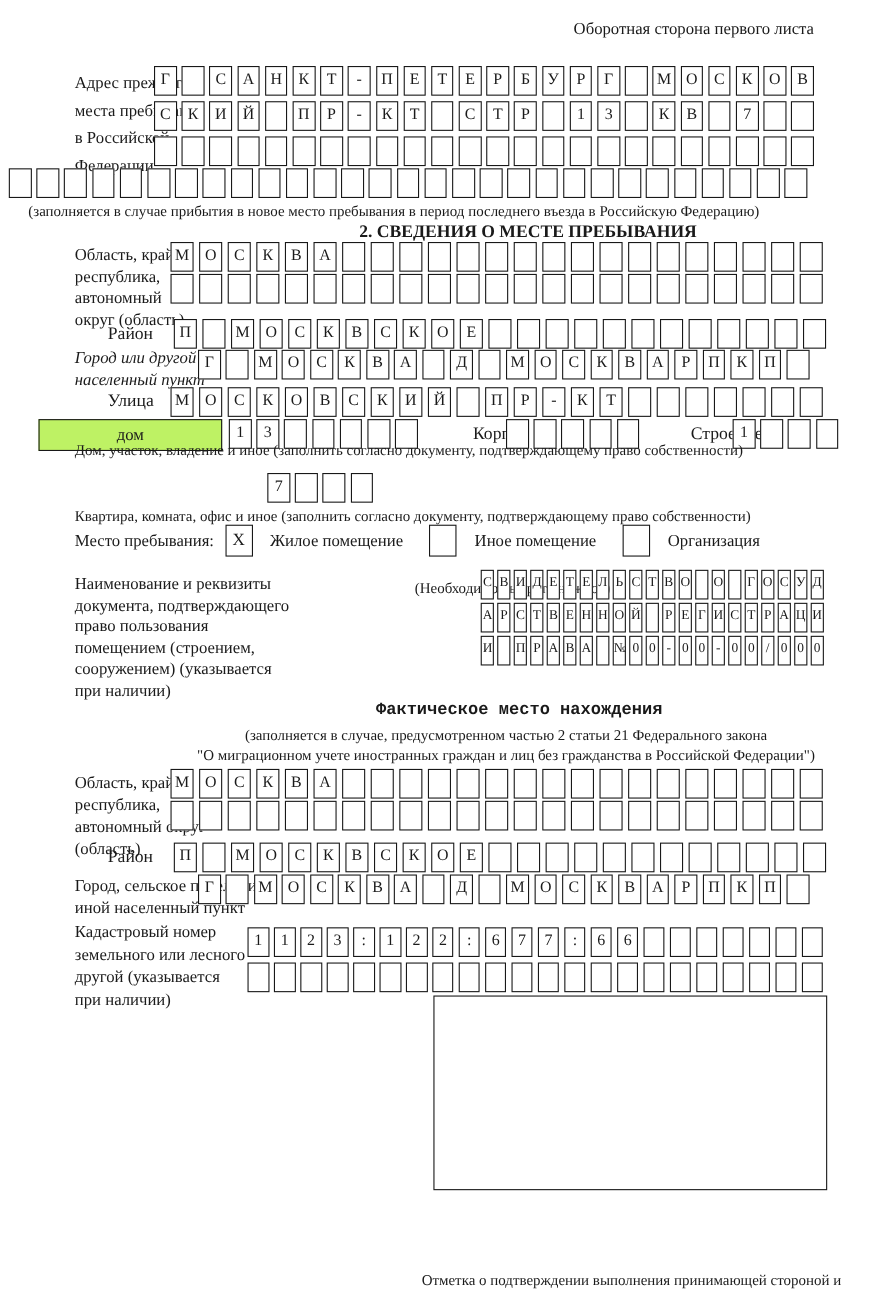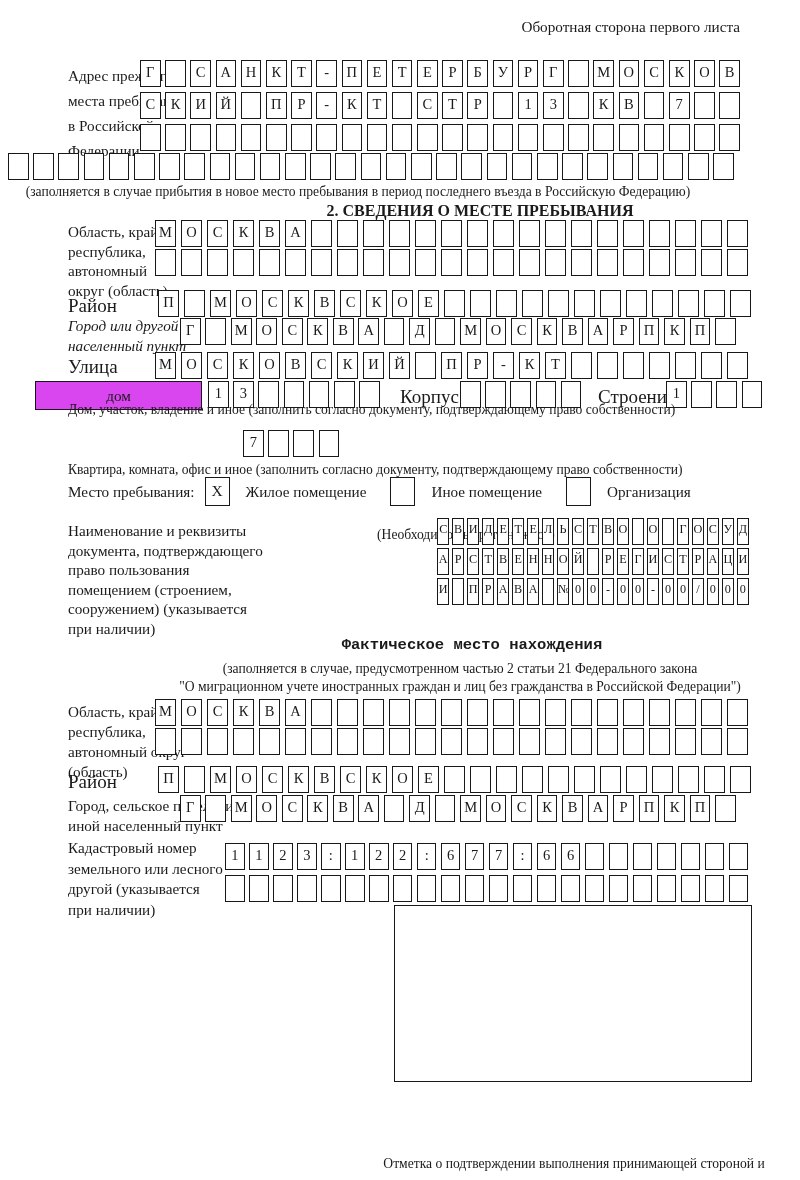--- a/index.html
+++ b/index.html
@@ -12,26 +12,26 @@
   .hd{font-weight:bold;font-size:16px;}
   .center{text-align:center;}
   .boxrow{display:flex;gap:4.6px;}
   .cbox{flex:none;width:20.6px;height:27px;border:1.7px solid #181818;box-sizing:border-box;
         text-align:center;font-size:14.5px;line-height:23px;background:#fff;}
   .bw26{gap:5px;}       .bw26 .cbox{width:21px;}
   .bw255{gap:4.9px;}    .bw255 .cbox{width:20.6px;}
   .bw24{gap:4.4px;}     .bw24 .cbox{width:19.6px;}
   .bwnr{gap:2.6px;}     .bwnr .cbox{width:12.4px;font-size:12.2px;line-height:21px;}
   .bigbox{border:1.7px solid #181818;box-sizing:border-box;height:29px;display:flex;
-          align-items:center;justify-content:center;font-size:15.2px;background:#d946ef;}
+          align-items:center;justify-content:center;font-size:15.2px;background:#bef264;}
   .mrow{display:flex;align-items:center;font-size:15.2px;}
   .chk{flex:none;width:25px;height:29px;border:1.7px solid #181818;box-sizing:border-box;
        text-align:center;line-height:26px;font-size:15.5px;margin-left:10px;margin-right:16px;}
   .optlbl{margin-right:14px;}
-  .inline-lbl{font-size:19px;}
+  .inline-lbl{font-size:16px;margin-left:30px;}
   .rect{border:1.8px solid #181818;box-sizing:border-box;background:#fff;}
 </style>
 </head>
 <body>
 
 <div id="page">
 
   <div class="abs" style="top:18px;right:60px;font-size:15.2px;">Оборотная сторона первого листа</div>
 
   <div class="abs lbl-wide" style="left:68px;top:63px;">Адрес прежнего

